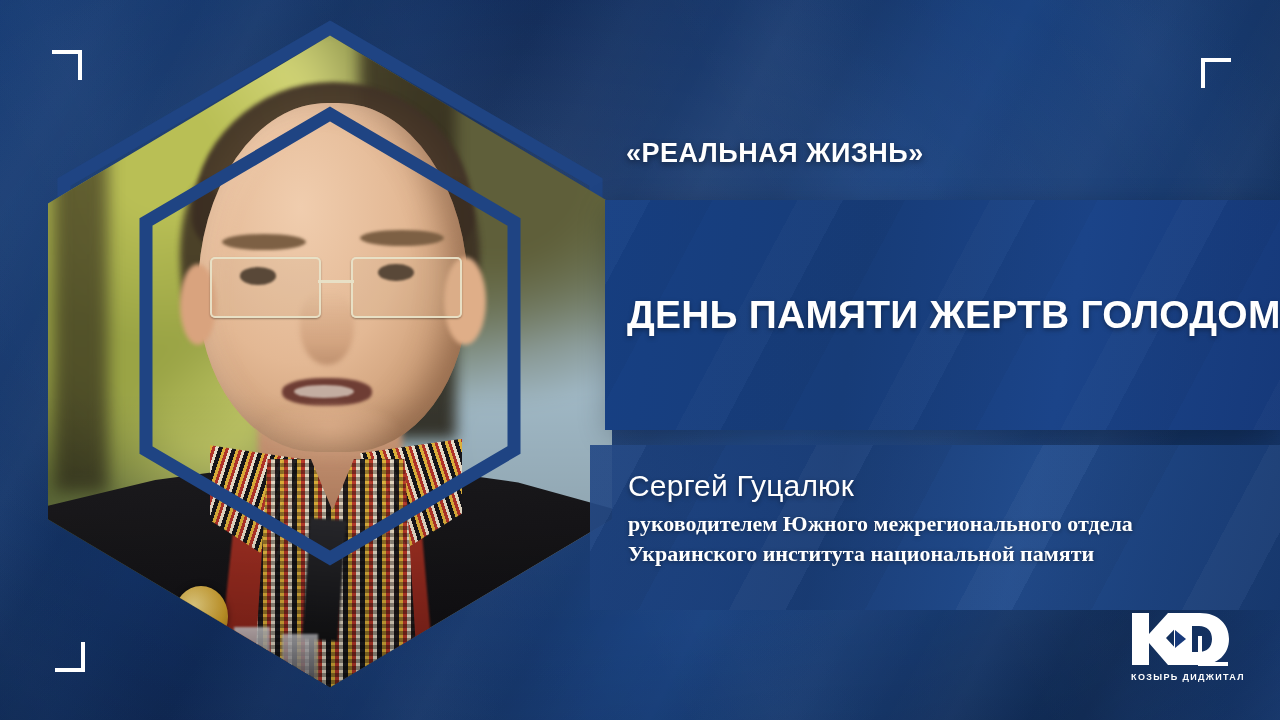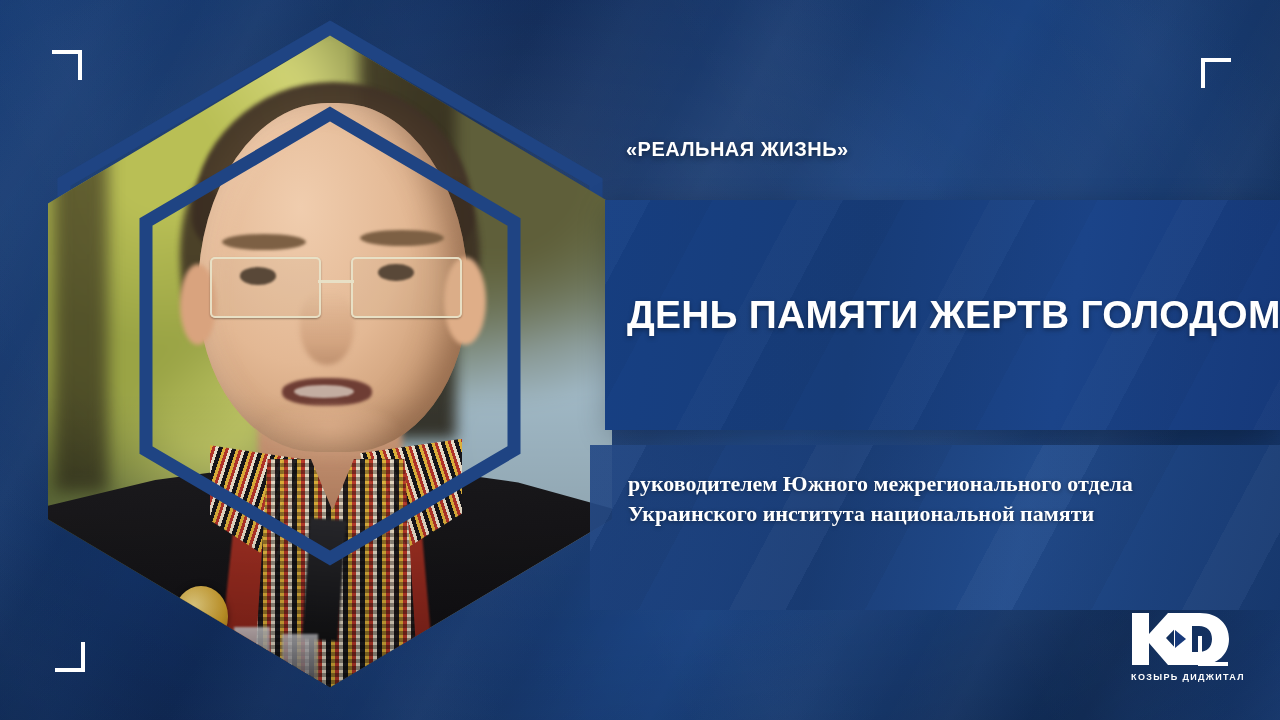--- a/index.html
+++ b/index.html
@@ -260,21 +260,21 @@
   }
   .ph-shade {
     inset:0;
     background:linear-gradient(180deg, rgba(0,0,0,0) 55%, rgba(0,0,0,.22) 100%);
   }
 
   
   .kicker {
     position:absolute;
     left:626px; top:138px;
-    font-size:20px;
+    font-size:27px;
     font-weight:bold;
     letter-spacing:.5px;
     color:#ffffff;
     text-shadow:0 2px 6px rgba(0,0,0,.45);
     white-space:nowrap;
   }
 
   .title-band {
     position:absolute;
     left:605px; top:200px;
@@ -456,20 +456,21 @@
   </div>
 
   <div class="kicker">«РЕАЛЬНАЯ ЖИЗНЬ»</div>
 
   <div class="title-band">
     <div class="title-text">ДЕНЬ ПАМЯТИ ЖЕРТВ ГОЛОДОМОРА</div>
   </div>
 
   <div class="name-band">
     <div class="name-inner">
+      <div class="person-name">Сергей Гуцалюк</div>
       <div class="person-role">руководителем Южного межрегионального отдела</div>
       <div class="person-role">Украинского института национальной памяти</div>
     </div>
   </div>
 
   <div class="logo">
     <div class="logo-mark">
       <svg width="104" height="58" viewBox="0 0 104 58" aria-hidden="true">
 
         <path d="M4 3 L21 3 L21 24 L40 3 L62 3 L38 28 L63 55 L40 55 L21 33 L21 55 L4 55 Z" fill="#ffffff"></path>

